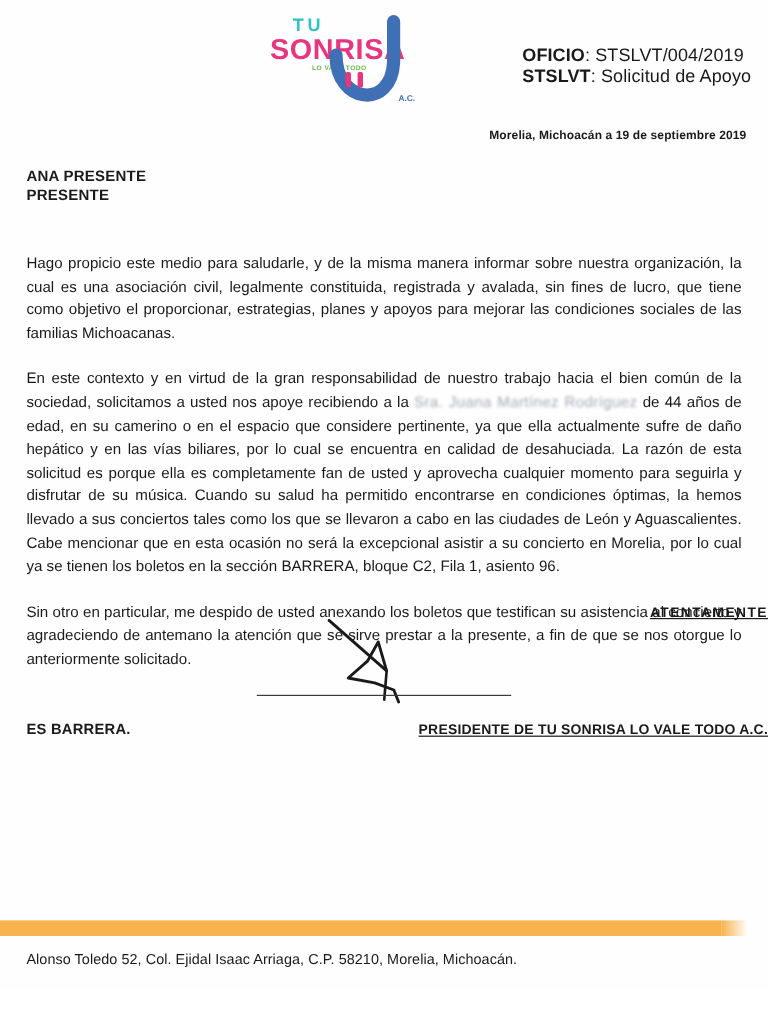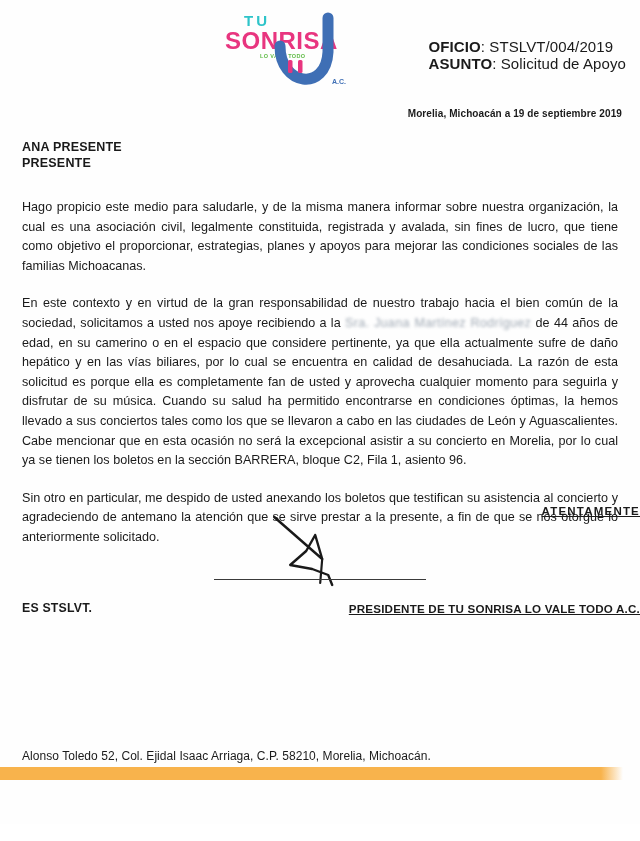--- a/index.html
+++ b/index.html
@@ -79,21 +79,21 @@
   .body-text {
     position: absolute;
     left: 22px;
     top: 198px;
     width: 596px;
     font-size: 12.6px;
     line-height: 19.6px;
     text-align: justify;
     letter-spacing: 0.01px;
   }
-  .para { margin: 0 0 18px 0; }
+  .para { margin: 12px 0 18px 0; }
   .para:last-child { margin-bottom: 0; }
 
   .redacted {
     color: #7d8a99;
     filter: blur(1.35px);
     opacity: 0.72;
     letter-spacing: 0.3px;
   }
 
   
@@ -167,21 +167,21 @@
     position: absolute;
     right: -22px;
     top: 0;
     width: 22px;
     height: 13px;
     background: linear-gradient(to right, #f8b34c, rgba(248,179,76,0));
   }
   .footer-text {
     position: absolute;
     left: 22px;
-    top: 748px;
+    top: 791px;
     font-size: 12px;
     line-height: 17px;
     letter-spacing: 0.05px;
   }
   .footer-text span { display: block; }
 </style>
 </head>
 <body>
 
 <div class="page">
@@ -201,21 +201,21 @@
 
         <rect x="66" y="52" width="4.5" height="13" rx="1.5" fill="#e8357f"></rect>
         <rect x="76" y="52" width="4.5" height="13" rx="1.5" fill="#e8357f"></rect>
 
         <text x="110" y="76" font-family="Liberation Sans, sans-serif" font-size="7" font-weight="bold" fill="#3f6fb5">A.C.</text>
       </svg>
     </div>
 
     <div class="oficio-block">
       <span class="oficio-line"><span class="lbl">OFICIO</span><span>: </span><span>STSLVT/004/2019</span></span>
-      <span class="oficio-line"><span class="lbl">ASUNTO</span><span>: </span><span>Solicitud de Apoyo</span></span>
+      <span class="oficio-line"><span class="lbl">STSLVT</span><span>: </span><span>Solicitud de Apoyo</span></span>
     </div>
   </div>
 
   <div class="date-line">Morelia, Michoacán a 19 de septiembre 2019</div>
 
   <div class="addressee">
     <span>ANA PRESENTE</span>
     <span>PRESENTE</span>
   </div>
 
@@ -235,20 +235,20 @@
       <svg width="130" height="72" viewBox="0 0 130 72" xmlns="http://www.w3.org/2000/svg">
         <path d="M14 2 L62 44 L55 20 L46 36 L30 50 L52 54 L68 60 L72 70" stroke="#1a1a1a" stroke-width="2.4" fill="none" stroke-linecap="round" stroke-linejoin="round"></path>
         <path d="M62 44 L60 68" stroke="#1a1a1a" stroke-width="2.2" fill="none" stroke-linecap="round"></path>
       </svg>
     </div>
 
     <div class="sig-rule"></div>
     <div class="sig-title">PRESIDENTE DE TU SONRISA LO VALE TODO A.C.</div>
   </div>
 
-  <div class="es-cuanto">ES STSLVT.</div>
+  <div class="es-cuanto">ES BARRERA.</div>
 
   <div class="footer-bar"></div>
   <div class="footer-text">
     <span>Alonso Toledo 52, Col. Ejidal Isaac Arriaga, C.P. 58210, Morelia, Michoacán.</span>
   </div>
 
 </div>
 
 </body></html>

